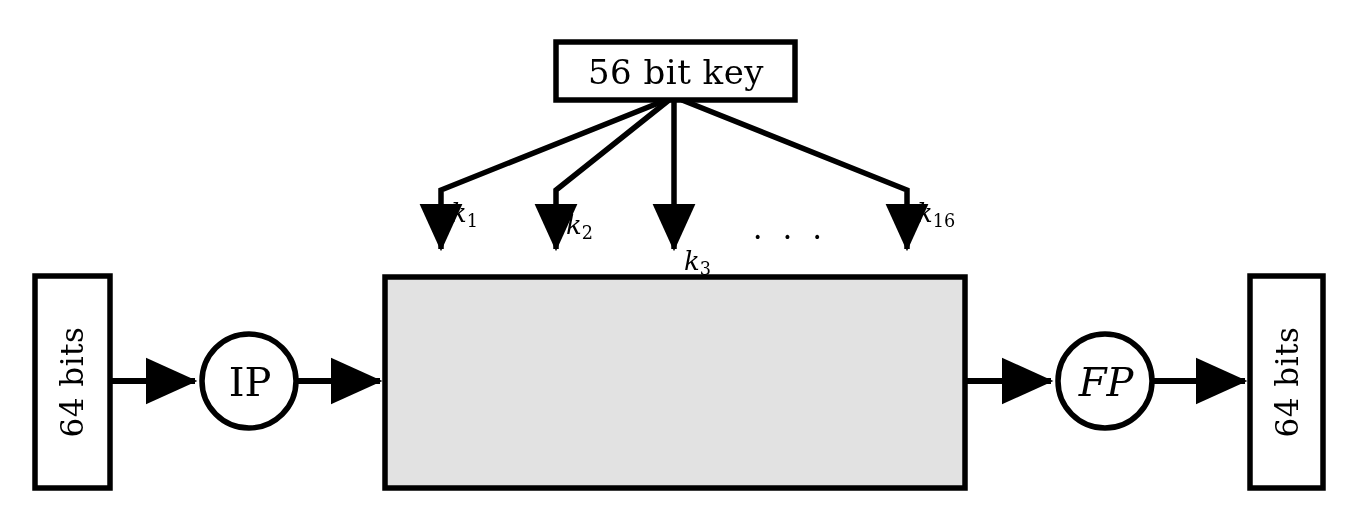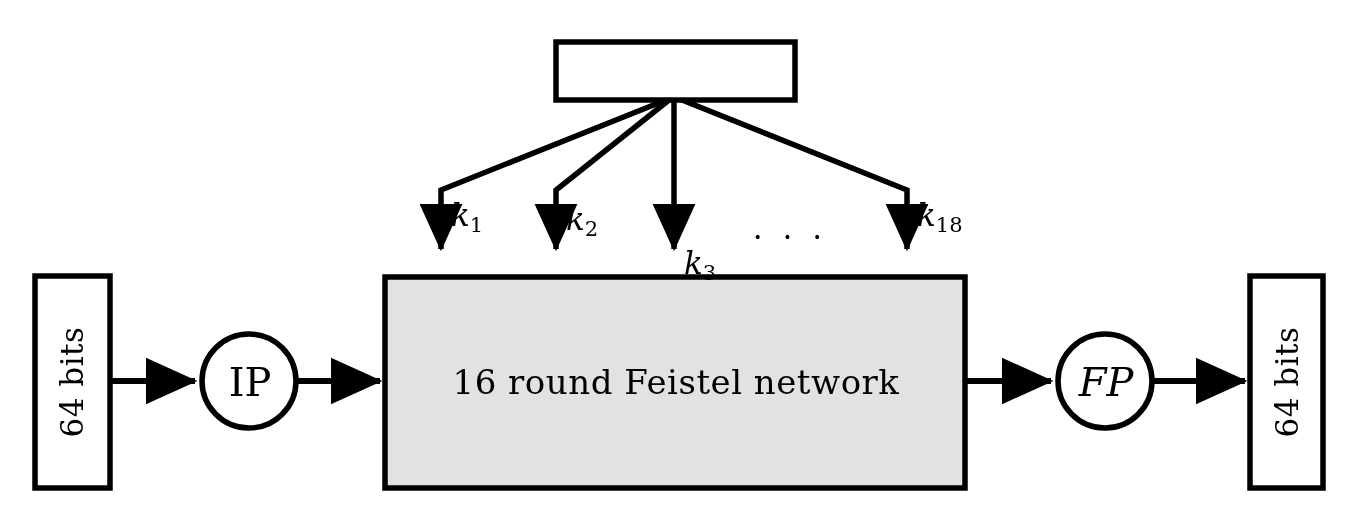--- a/index.html
+++ b/index.html
@@ -38,21 +38,21 @@
   }
   
   .lbl-vert {
     transform: translate(-50%, -50%) rotate(-90deg);
     transform-origin: center center;
   }
   .f-box-title { font-size: 34px; letter-spacing: 0.5px; }
   .f-key       { font-size: 34px; letter-spacing: 0.5px; }
   .f-perm      { font-size: 40px; }
   .f-bits      { font-size: 31px; letter-spacing: 0.5px; }
-  .f-sub       { font-size: 31px; }
+  .f-sub       { font-size: 26px; }
   .f-dots      { font-size: 31px; letter-spacing: 5px; }
   .k-italic {
     font-style: italic;
     font-family: "DejaVu Serif", "Liberation Serif", serif;
   }
   .k-sub {
     font-size: 0.68em;
     font-style: normal;
     vertical-align: -0.30em;
     letter-spacing: 0;
@@ -90,42 +90,42 @@
 
     <circle cx="249" cy="381" r="47" fill="#ffffff" stroke="#000000" stroke-width="5.5"></circle>
 
     <rect x="385" y="277" width="580" height="211" fill="#e2e2e2" stroke="#000000" stroke-width="5.5"></rect>
 
     <circle cx="1105" cy="381" r="47" fill="#ffffff" stroke="#000000" stroke-width="5.5"></circle>
 
     <rect x="1250" y="276" width="73" height="212" fill="#ffffff" stroke="#000000" stroke-width="5.5"></rect>
   </svg>
 
+  <div class="lbl lbl-center f-key" style="left:676px; top:72px;">56  bit key</div>
 
   <div class="lbl lbl-vert f-bits" style="left:72px; top:382px;">64  bits</div>
 
   <div class="lbl lbl-center f-perm" style="left:250px; top:382px;">IP</div>
 
-  <div class="lbl lbl-center f-box-title" style="left:676px; top:382px;">16 round Feistel network</div>
 
   <div class="lbl lbl-center f-perm" style="left:1106px; top:382px;font-style:italic;">FP</div>
 
   <div class="lbl lbl-vert f-bits" style="left:1287px; top:382px;">64  bits</div>
 
   <div class="lbl f-sub" style="left:451px; top:200px;">
     <span class="k-italic">k</span><span class="k-sub">1</span>
   </div>
 
-  <div class="lbl f-sub" style="left:566px; top:204px;">
+  <div class="lbl f-sub" style="left:566px; top:212px;">
     <span class="k-italic">k</span><span class="k-sub">2</span>
   </div>
 
   <div class="lbl f-sub" style="left:684px; top:200px;margin-top:48px;">
     <span class="k-italic">k</span><span class="k-sub">3</span>
   </div>
 
   <div class="lbl f-sub" style="left:917px; top:200px;">
-    <span class="k-italic">k</span><span class="k-sub">18</span>
+    <span class="k-italic">k</span><span class="k-sub">16</span>
   </div>
 
   <div class="lbl lbl-center f-dots" style="left:790px; top:228px;">. . .</div>
 
 </div>
 
 </body></html>

